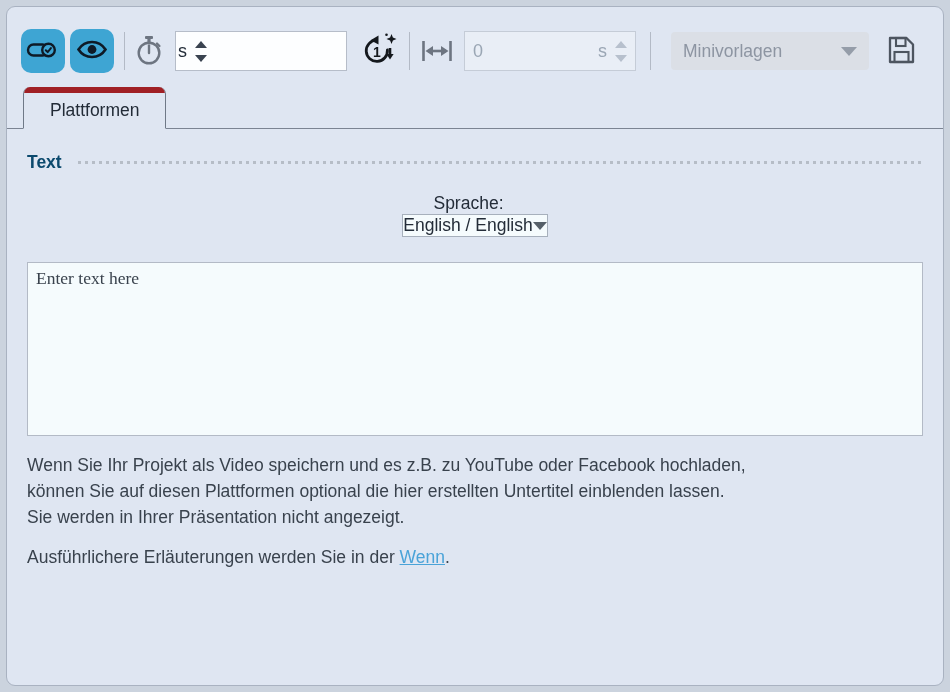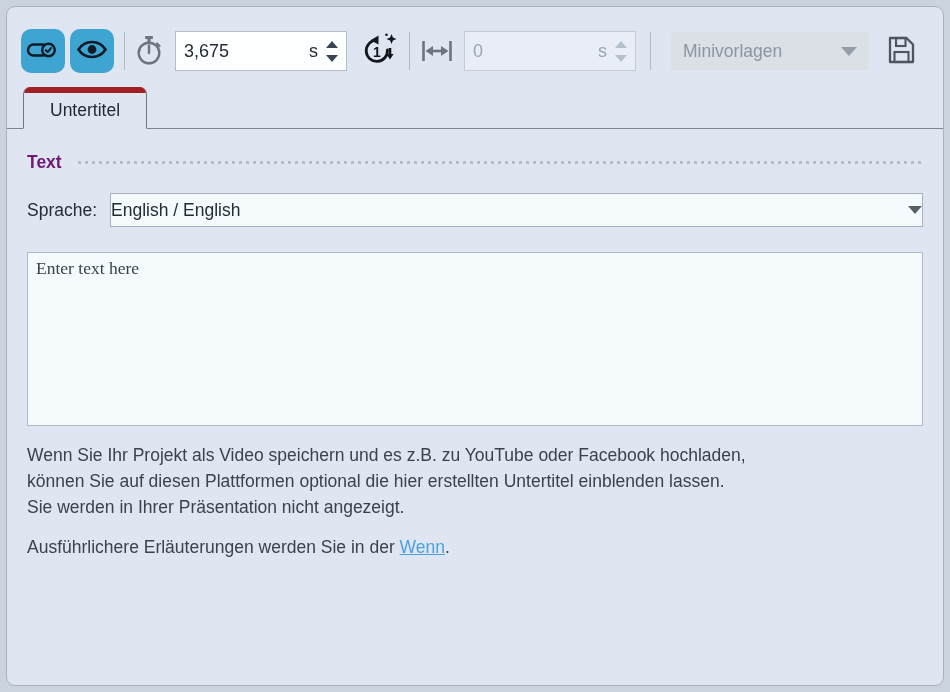--- a/index.html
+++ b/index.html
@@ -70,26 +70,26 @@
   .mini-select .txt { font-size: 17.5px; color: #8d95a2; flex: 1; }
   .tri-gray { width: 0; height: 0; border-left: 8px solid transparent; border-right: 8px solid transparent; border-top: 9px solid #959da9; }
   .save-wrap { margin-left: 16px; display: flex; align-items: center; cursor: pointer; background: none; border: none; }
 
   
   .tabbar.sub { margin-top: 14px; }
 
   
   .content { padding: 0 20px; }
   .sect-head { display: flex; align-items: center; margin-top: 23px; }
-  .sect-head .cap { font-size: 17.5px; font-weight: bold; color: #701a75; }
+  .sect-head .cap { font-size: 17.5px; font-weight: bold; color: #0c4a6e; }
   .dotline {
     flex: 1; height: 3px; margin-left: 16px;
     background-image: repeating-linear-gradient(90deg, #b6bdc7 0 3px, transparent 3px 7px);
   }
-  .lang-row { display: flex; align-items: center; margin-top: 20px; }
+  .lang-row { display: flex; align-items: center; margin-top: 20px; flex-direction: column; }
   .lang-row .lab { font-size: 17.5px; color: #232c38; margin-right: 13px; white-space: nowrap; }
   .lang-select {
     flex: 1; height: 34px; display: flex; align-items: center;
     background: #f5fbfd; border: 1px solid #a7b0bc; padding: 0 0; cursor: pointer;
   }
   .lang-select .val { font-size: 17.5px; color: #232c38; flex: 1; }
   .tri-dark { width: 0; height: 0; border-left: 7px solid transparent; border-right: 7px solid transparent; border-top: 8px solid #566069; }
 
   textarea.note {
     display: block; width: 100%; height: 174px; margin-top: 25px; resize: none;
@@ -135,21 +135,20 @@
       <svg width="28" height="32" viewBox="0 0 28 32" fill="none">
         <rect x="10" y="1" width="8" height="3" rx="1" fill="#6d7581"></rect>
         <rect x="12.4" y="3.5" width="3.2" height="4" fill="#6d7581"></rect>
         <circle cx="14" cy="18" r="10.3" stroke="#6d7581" stroke-width="2.4"></circle>
         <path d="M14 18 V10.5" stroke="#6d7581" stroke-width="2.4" stroke-linecap="round"></path>
         <path d="M22 8.5 L24.5 11" stroke="#6d7581" stroke-width="2.2" stroke-linecap="round"></path>
       </svg>
     </span>
 
     <div class="num-input">
-      <input type="text" value="3,675" style="">
       <span class="unit">s</span>
       <span class="spin">
         <span class="arr-up"></span>
         <span class="arr-down"></span>
       </span>
     </div>
 
     <span class="ico-dark" style="margin-left:12px;display:flex;cursor:pointer;">
       <svg width="40" height="40" viewBox="0 0 40 40" fill="none">
         <path d="M17.5 9.2 A10.6 10.6 0 1 0 28.4 19" stroke="#14181d" stroke-width="2.8" fill="none" stroke-linecap="round"></path>
@@ -196,21 +195,21 @@
           <rect x="11" y="4" width="9.5" height="8" stroke="#4d5560" stroke-width="2.1"></rect>
           <rect x="9.5" y="18" width="14" height="10" stroke="#4d5560" stroke-width="2.1"></rect>
         </svg>
       </span>
     </button>
   </div>
 
   <div class="tabbar sub">
     <div class="tab active ml-sub">
       <div class="stripe"></div>
-      <span class="lbl">Untertitel</span>
+      <span class="lbl">Plattformen</span>
     </div>
   </div>
 
   <div class="content">
 
     <div class="sect-head">
       <span class="cap">Text</span>
       <span class="dotline"></span>
     </div>
 

